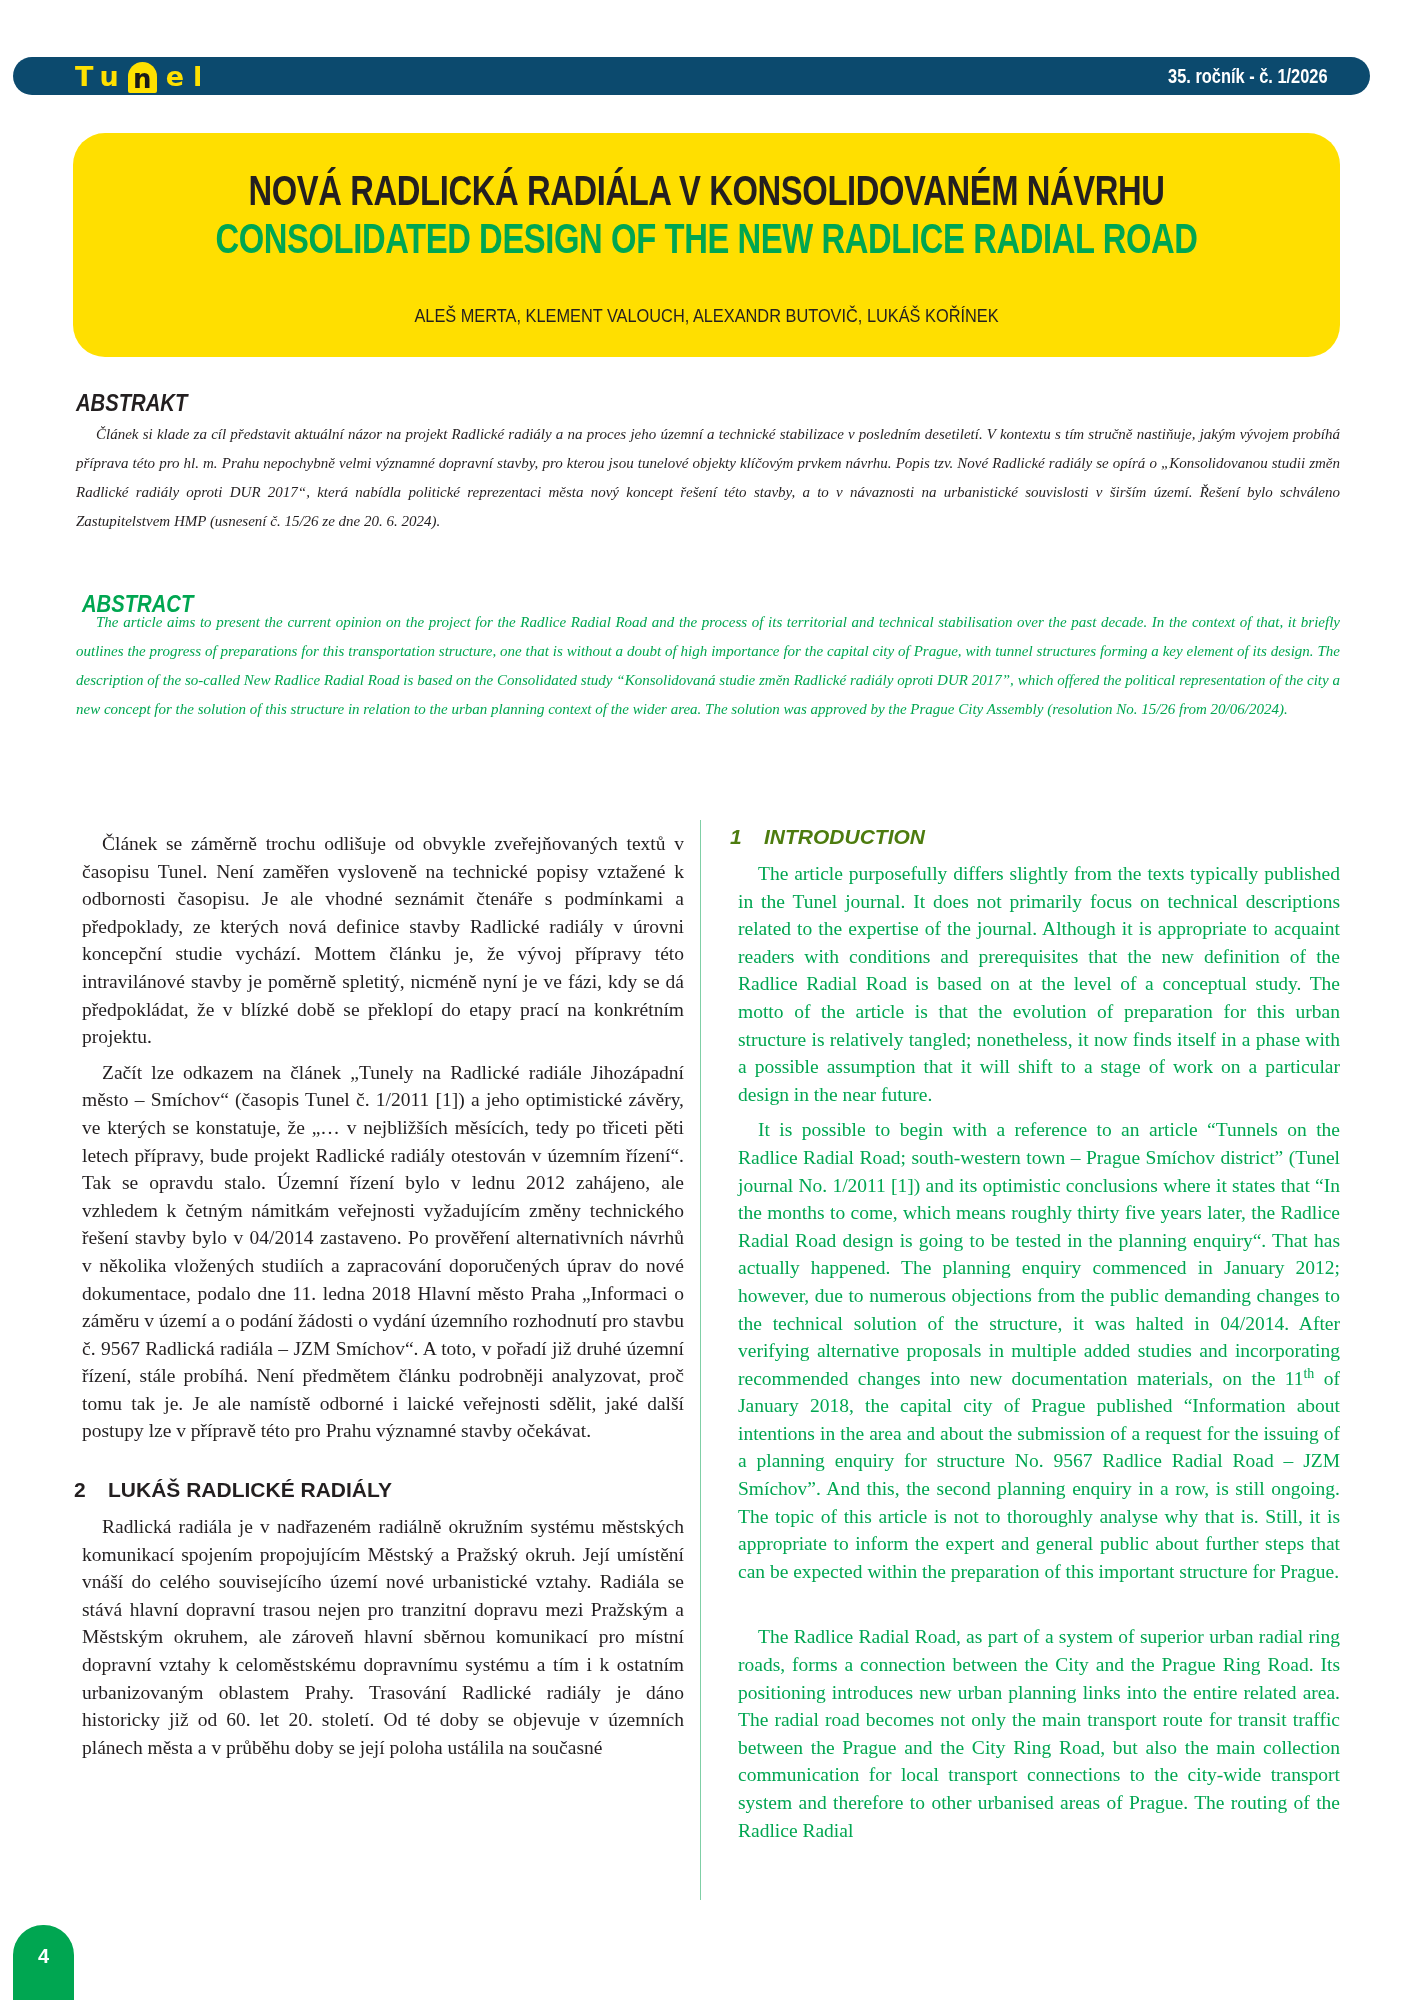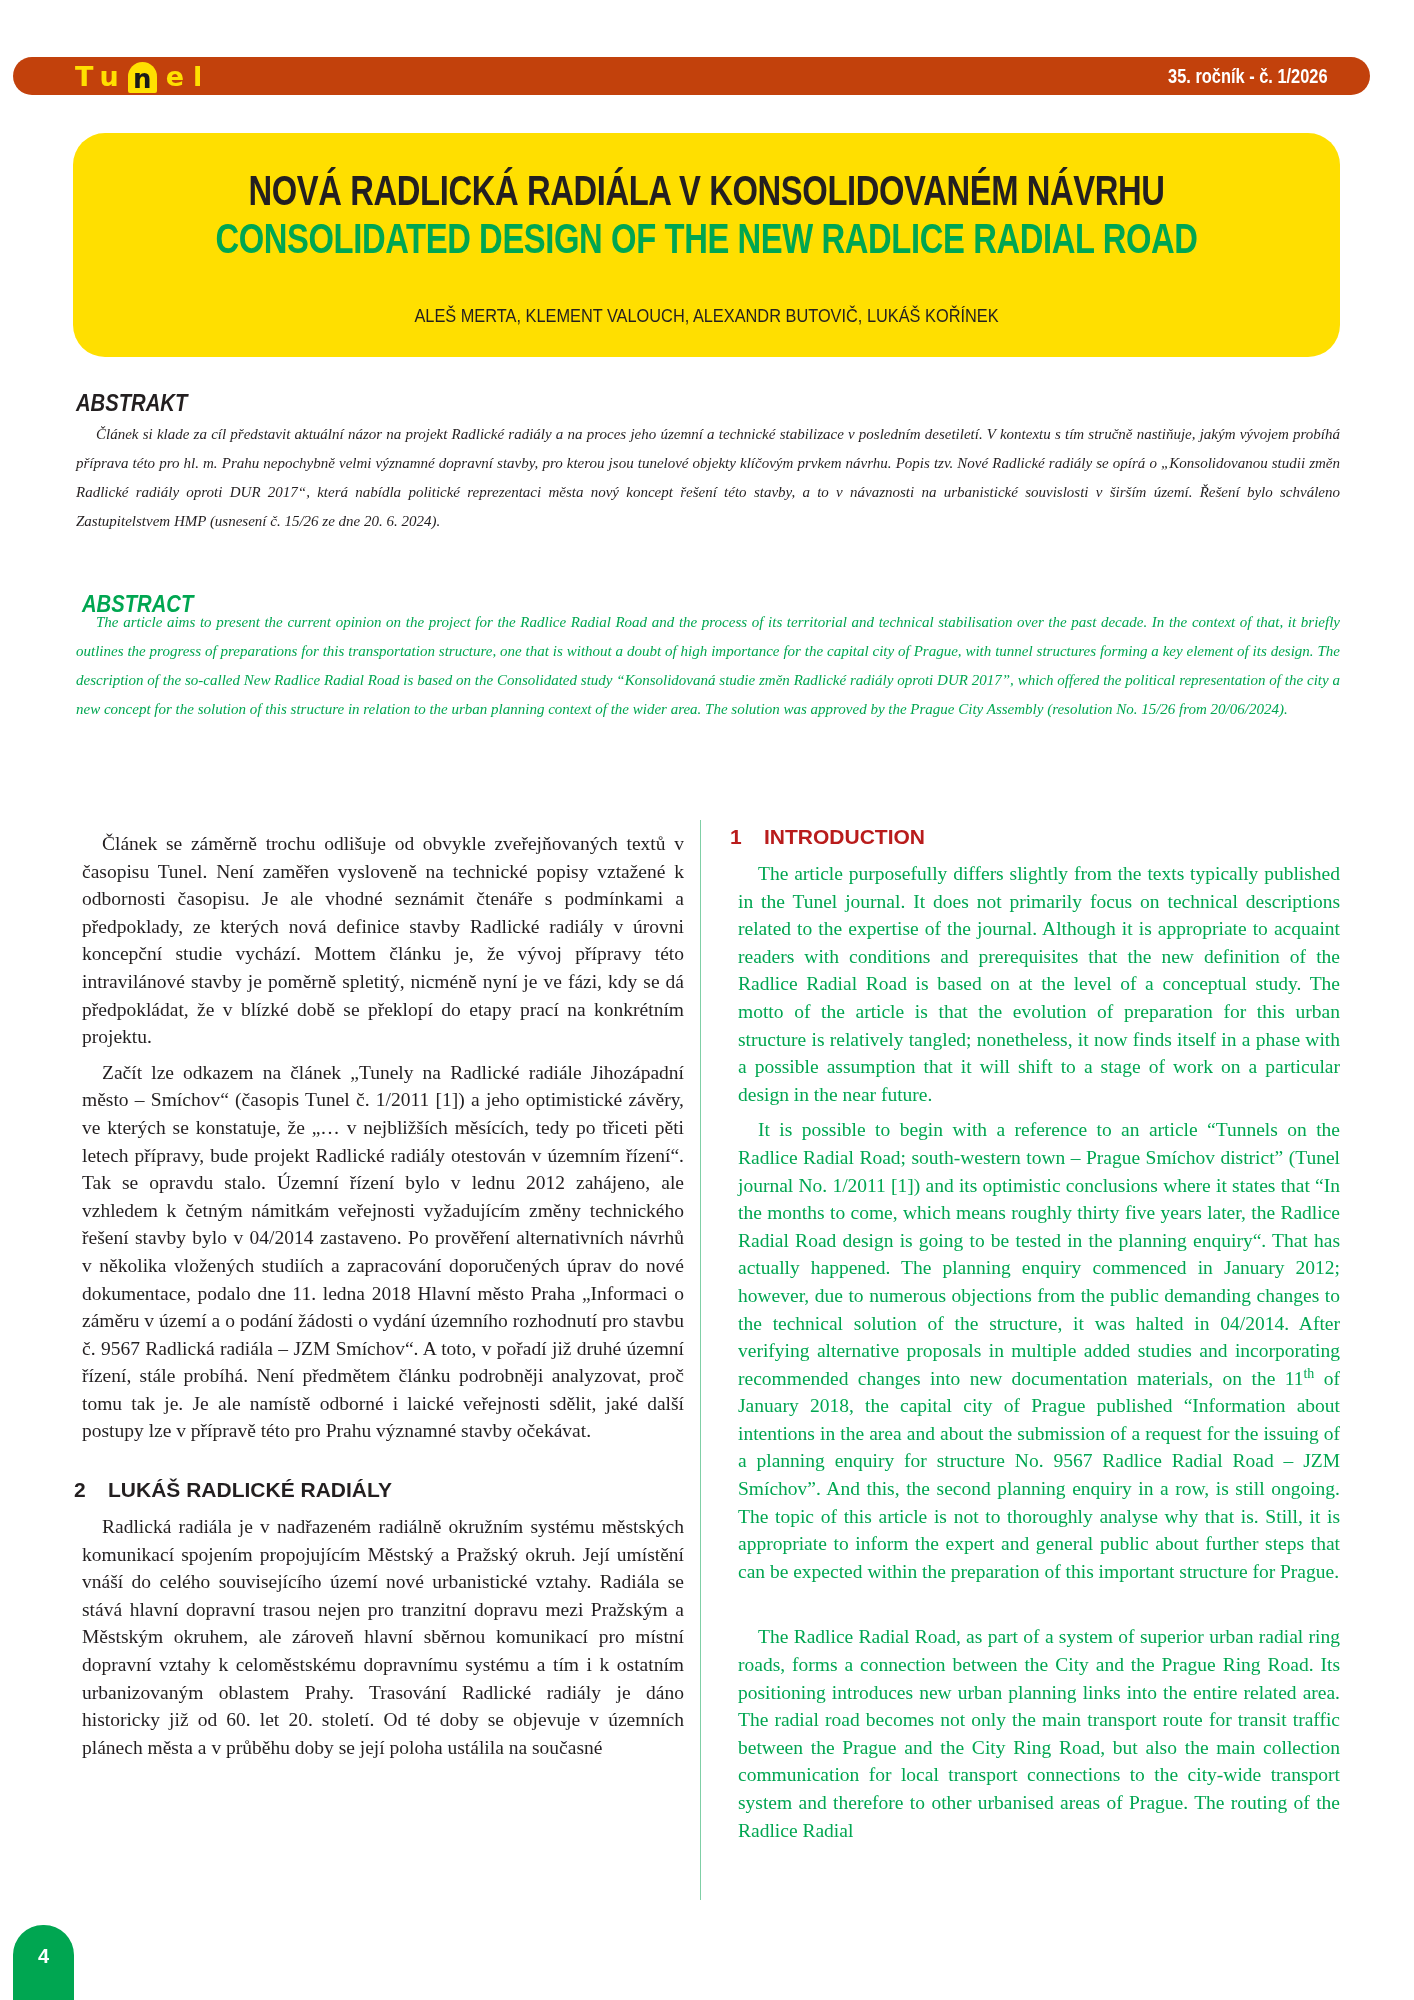--- a/index.html
+++ b/index.html
@@ -2,21 +2,21 @@
 <html><head>
   <meta charset="utf-8">
   <style>
     html, body { margin: 0; padding: 0; }
     body {
       width: 1414px; height: 2000px; background: #ffffff; position: relative; overflow: hidden;
       font-family: "Liberation Serif", serif; color: #231f20;
     }
     .header-bar {
       position: absolute; left: 13px; top: 57px; width: 1357px; height: 38px;
-      background: #c2410c; border-radius: 19px;
+      background: #0c4a6e; border-radius: 19px;
     }
     .logo {
       position: absolute; left: 62px; top: 4px; height: 30px; display: flex; align-items: center;
       font-family: "DejaVu Sans", sans-serif; font-weight: 900; font-size: 27px; letter-spacing: 9px;
       color: #ffe000;
     }
     .logo .tunnel-n {
       display: inline-block; width: 29px; height: 31px; background: #ffe000; color: #1a1a1a;
       border-radius: 15px 15px 2px 2px; text-align: center; line-height: 34px; letter-spacing: 0;
       margin-right: 9px; font-size: 26px; margin-top: 3px;
@@ -62,21 +62,21 @@
     .col.right { left: 730px; color: #00a651; }
     .col-divider {
       position: absolute; left: 700px; top: 820px; width: 1px; height: 1080px; background: #7fcfa6;
     }
     .sec-head {
       font-family: "Liberation Sans", sans-serif; font-weight: 700; font-size: 21px;
       height: 30px; line-height: 30px; margin-bottom: 4px; white-space: nowrap;
     }
     .sec-head .num { display: inline-block; width: 34px; }
     .col.left .sec-head { color: #231f20; }
-    .col.right .sec-head { color: #b91c1c; }
+    .col.right .sec-head { color: #4d7c0f; font-style: italic; }
     .para { text-indent: 20px; margin: 8px; }
     .sec-gap { height: 22px; }
     .page-tab {
       position: absolute; left: 13px; top: 1925px; width: 61px; height: 80px;
       background: #00a651; border-radius: 30px 30px 0 0;
     }
     .page-num {
       position: absolute; left: 0; right: 0; top: 20px; text-align: center;
       font-family: "Liberation Sans", sans-serif; font-weight: 700; font-size: 20px; color: #ffffff;
     }

